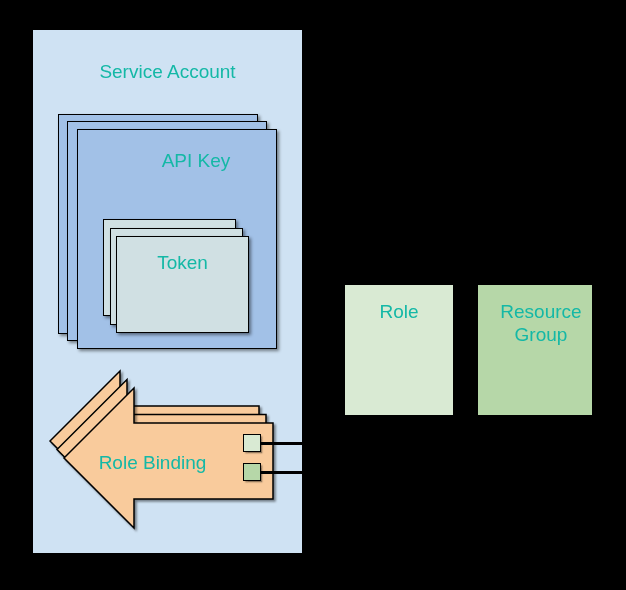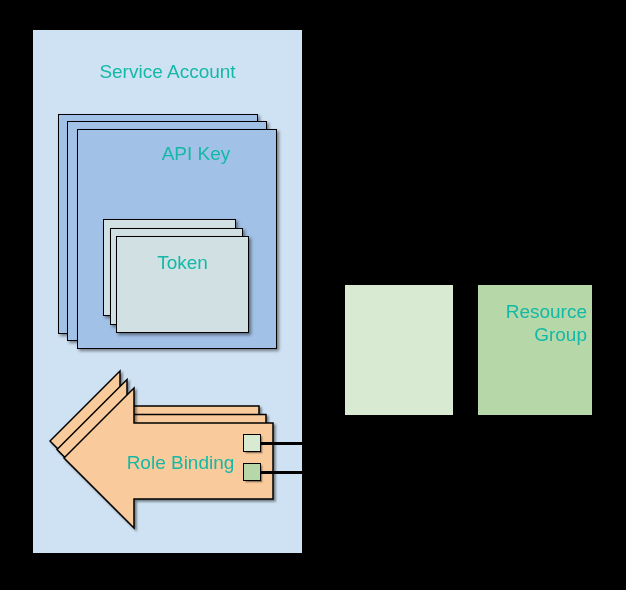--- a/index.html
+++ b/index.html
@@ -14,44 +14,44 @@
   }
   
   .sa-panel{left:33px;top:30px;width:269px;height:523px;background:#cfe2f3;}
   .sa-label{left:33px;top:60px;width:269px;}
   
   .api{width:200px;height:220px;background:#a2c1e7;border:1.5px solid #000;
        box-shadow:2px 2px 3px rgba(0,0,0,0.45);}
   .api.l2{left:58px;top:114px;}
   .api.l1{left:67px;top:121px;}
   .api.l0{left:77px;top:129px;}
-  .api-label{left:77px;top:142px;width:238px;}
+  .api-label{left:77px;top:149px;width:238px;}
   
   .tok{width:133px;height:97px;background:#d0e0e3;border:1.5px solid #000;
        box-shadow:2px 2px 3px rgba(0,0,0,0.45);}
   .tok.l2{left:103px;top:219px;}
   .tok.l1{left:110px;top:228px;}
   .tok.l0{left:116px;top:236px;}
   .token-label{left:103px;top:251px;width:159px;}
   
   .arrow-svg{position:absolute;left:0;top:0;pointer-events:none;}
-  .rb-label{left:80px;top:451px;width:201px;}
+  .rb-label{left:52px;top:451px;width:201px;}
   
   .conn-line{position:absolute;height:2.5px;background:#000;}
   .line-role{left:259px;top:442px;width:86px;}
   .line-rg{left:259px;top:471px;width:86px;}
   .conn-sq{position:absolute;width:16px;height:16px;border:1.5px solid #000;
            box-shadow:1.5px 1.5px 1.5px rgba(0,0,0,0.4);}
   .sq-role{left:243px;top:434px;background:#d9ead3;}
   .sq-rg{left:243px;top:463px;background:#b6d7a8;}
   
   .role-box{left:345px;top:285px;width:108px;height:130px;background:#d9ead3;}
   .role-label{left:345px;top:300px;width:108px;}
   .rg-box{left:478px;top:285px;width:114px;height:130px;background:#b6d7a8;}
-  .rg-label{left:495px;top:300px;width:92px;text-align:right;}
+  .rg-label{left:495px;top:300px;width:92px;text-align:center;}
 </style>
 </head>
 <body>
 
 <div id="canvas">
 
   <div class="shape sa-panel"></div>
   <div class="label sa-label">Service Account</div>
 
   <div class="shape api l2"></div>
@@ -78,17 +78,18 @@
   </svg>
   <div class="label rb-label">Role Binding</div>
 
   <div class="conn-line line-role"></div>
   <div class="conn-line line-rg"></div>
 
   <div class="conn-sq sq-role"></div>
   <div class="conn-sq sq-rg"></div>
 
   <div class="shape role-box"></div>
+  <div class="label role-label">Role</div>
 
   <div class="shape rg-box"></div>
   <div class="label rg-label">Resource Group</div>
 
 </div>
 
 </body></html>

